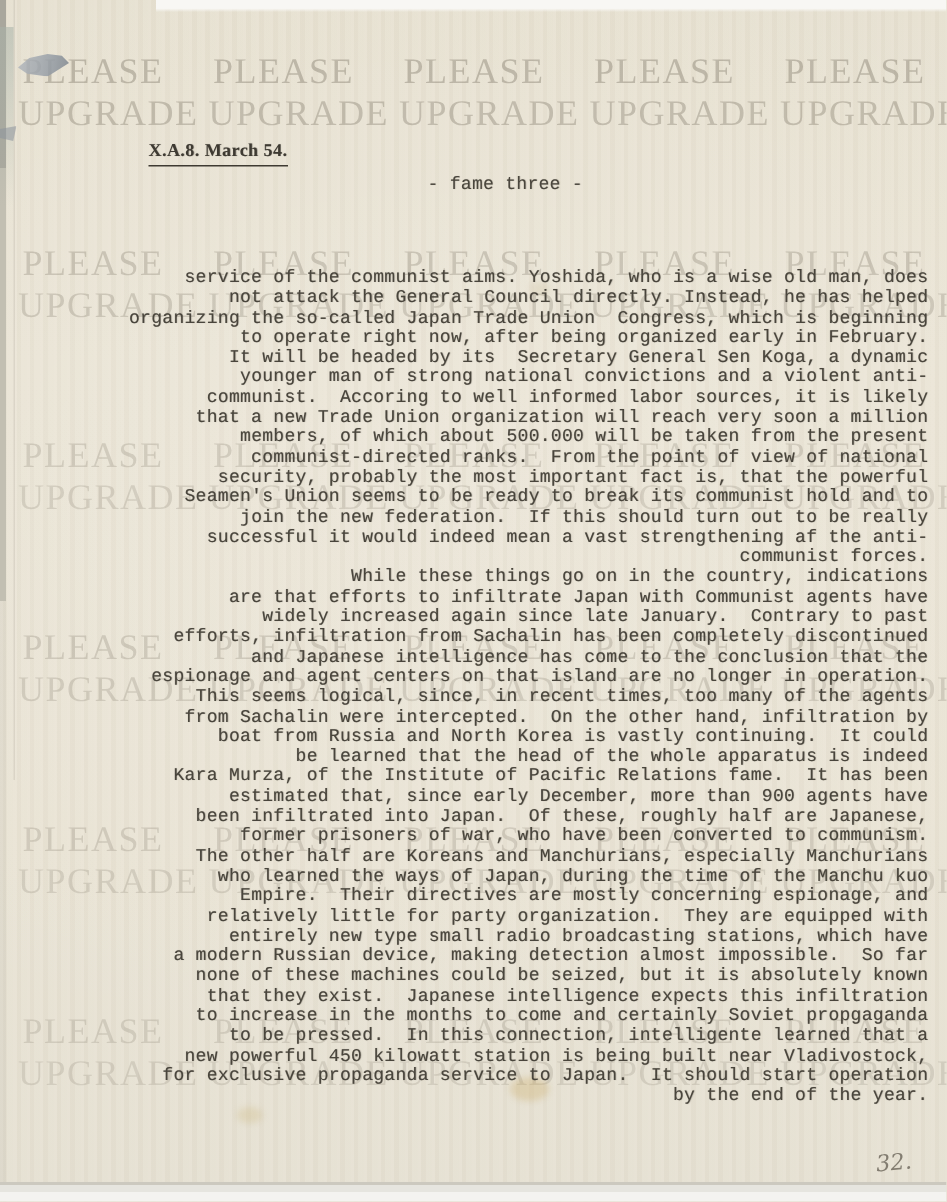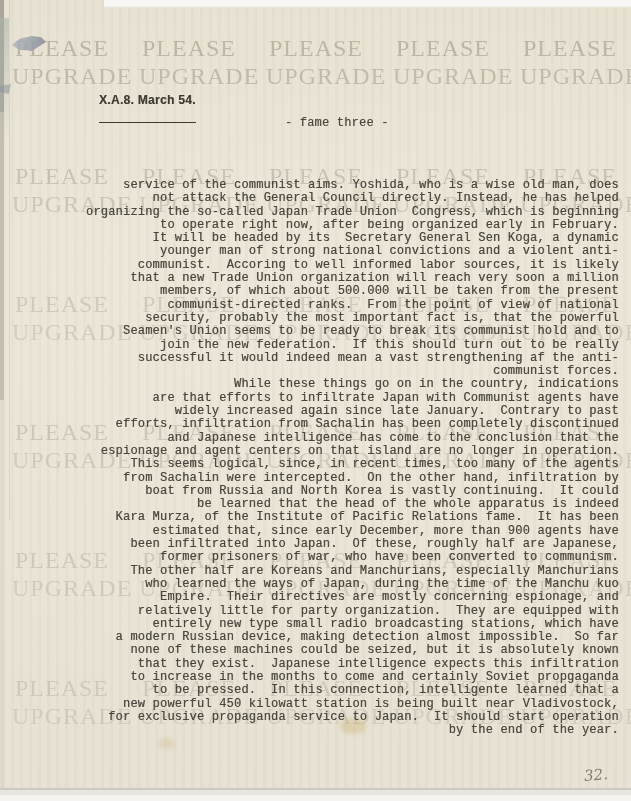--- a/index.html
+++ b/index.html
@@ -40,23 +40,23 @@
   .stain.a{left:340px;top:718px;width:26px;height:16px;background:rgba(196,162,84,0.28);}
   .stain.b{left:158px;top:738px;width:17px;height:11px;background:rgba(196,168,96,0.22);}
   .stain.c{left:353px;top:188px;width:14px;height:9px;background:rgba(180,160,110,0.15);}
   
   .wm-layer{position:absolute;inset:0;pointer-events:none;}
   .wm{position:absolute;font-family:"Liberation Serif",serif;font-size:24px;
     letter-spacing:1px;color:rgba(124,118,102,0.40);white-space:nowrap;line-height:1;}
   
   .doc-header{
     position:absolute;left:99px;top:93px;
-    font-family:Liberation Sans, sans-serif;
+    font-family:Liberation Serif, serif;
     font-size:12px;font-weight:bold;letter-spacing:0.3px;color:#3e3a32;
-    border-bottom:1.5px solid #3e3a32;padding-bottom:15px;
+    border-bottom:1.5px solid #3e3a32;padding-bottom:2px;
     text-shadow:0.4px 0 0.5px rgba(62,58,50,0.45);}
   .page-label{
     position:absolute;left:285px;top:116px;
     font-family:"Liberation Mono","DejaVu Sans Mono",monospace;
     font-size:12px;letter-spacing:0.2px;color:#4a463d;
     text-shadow:0.4px 0 0.5px rgba(70,66,56,0.4);}
   .body-text{
     position:absolute;left:86px;top:179px;margin:0;
     font-family:"Liberation Mono","DejaVu Sans Mono",monospace;
     font-size:12px;line-height:13.3px;letter-spacing:0.2px;

